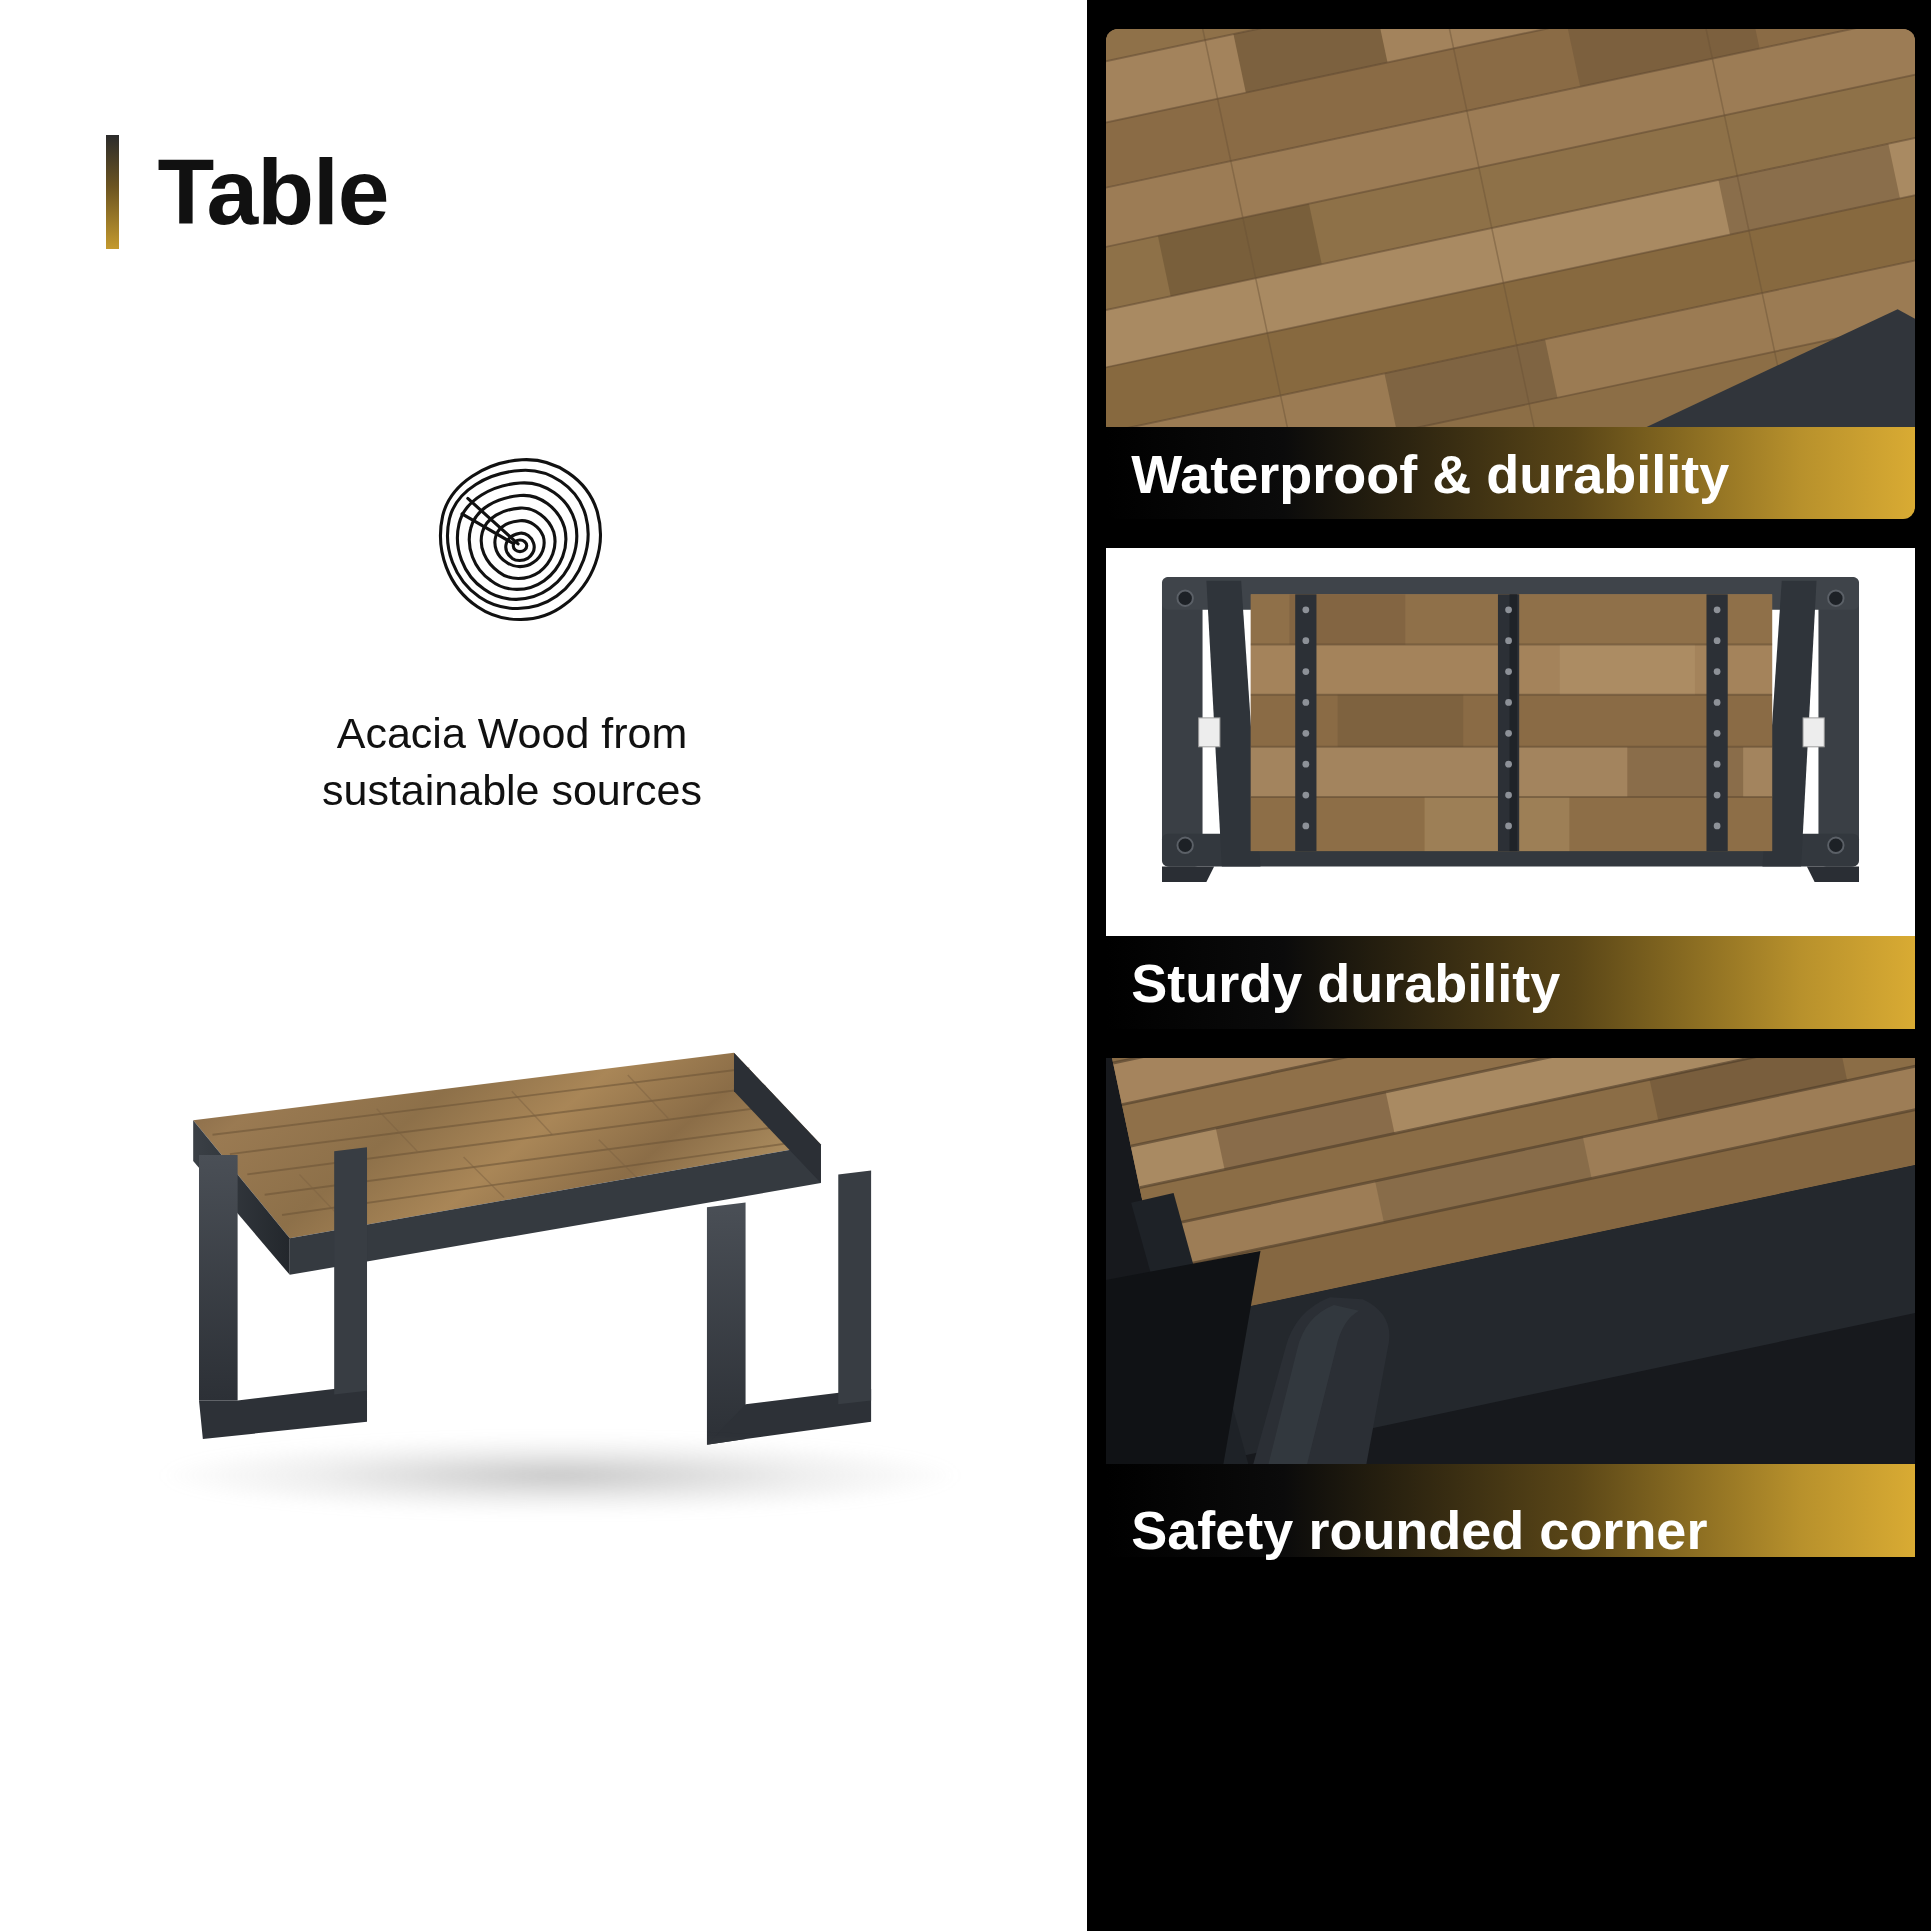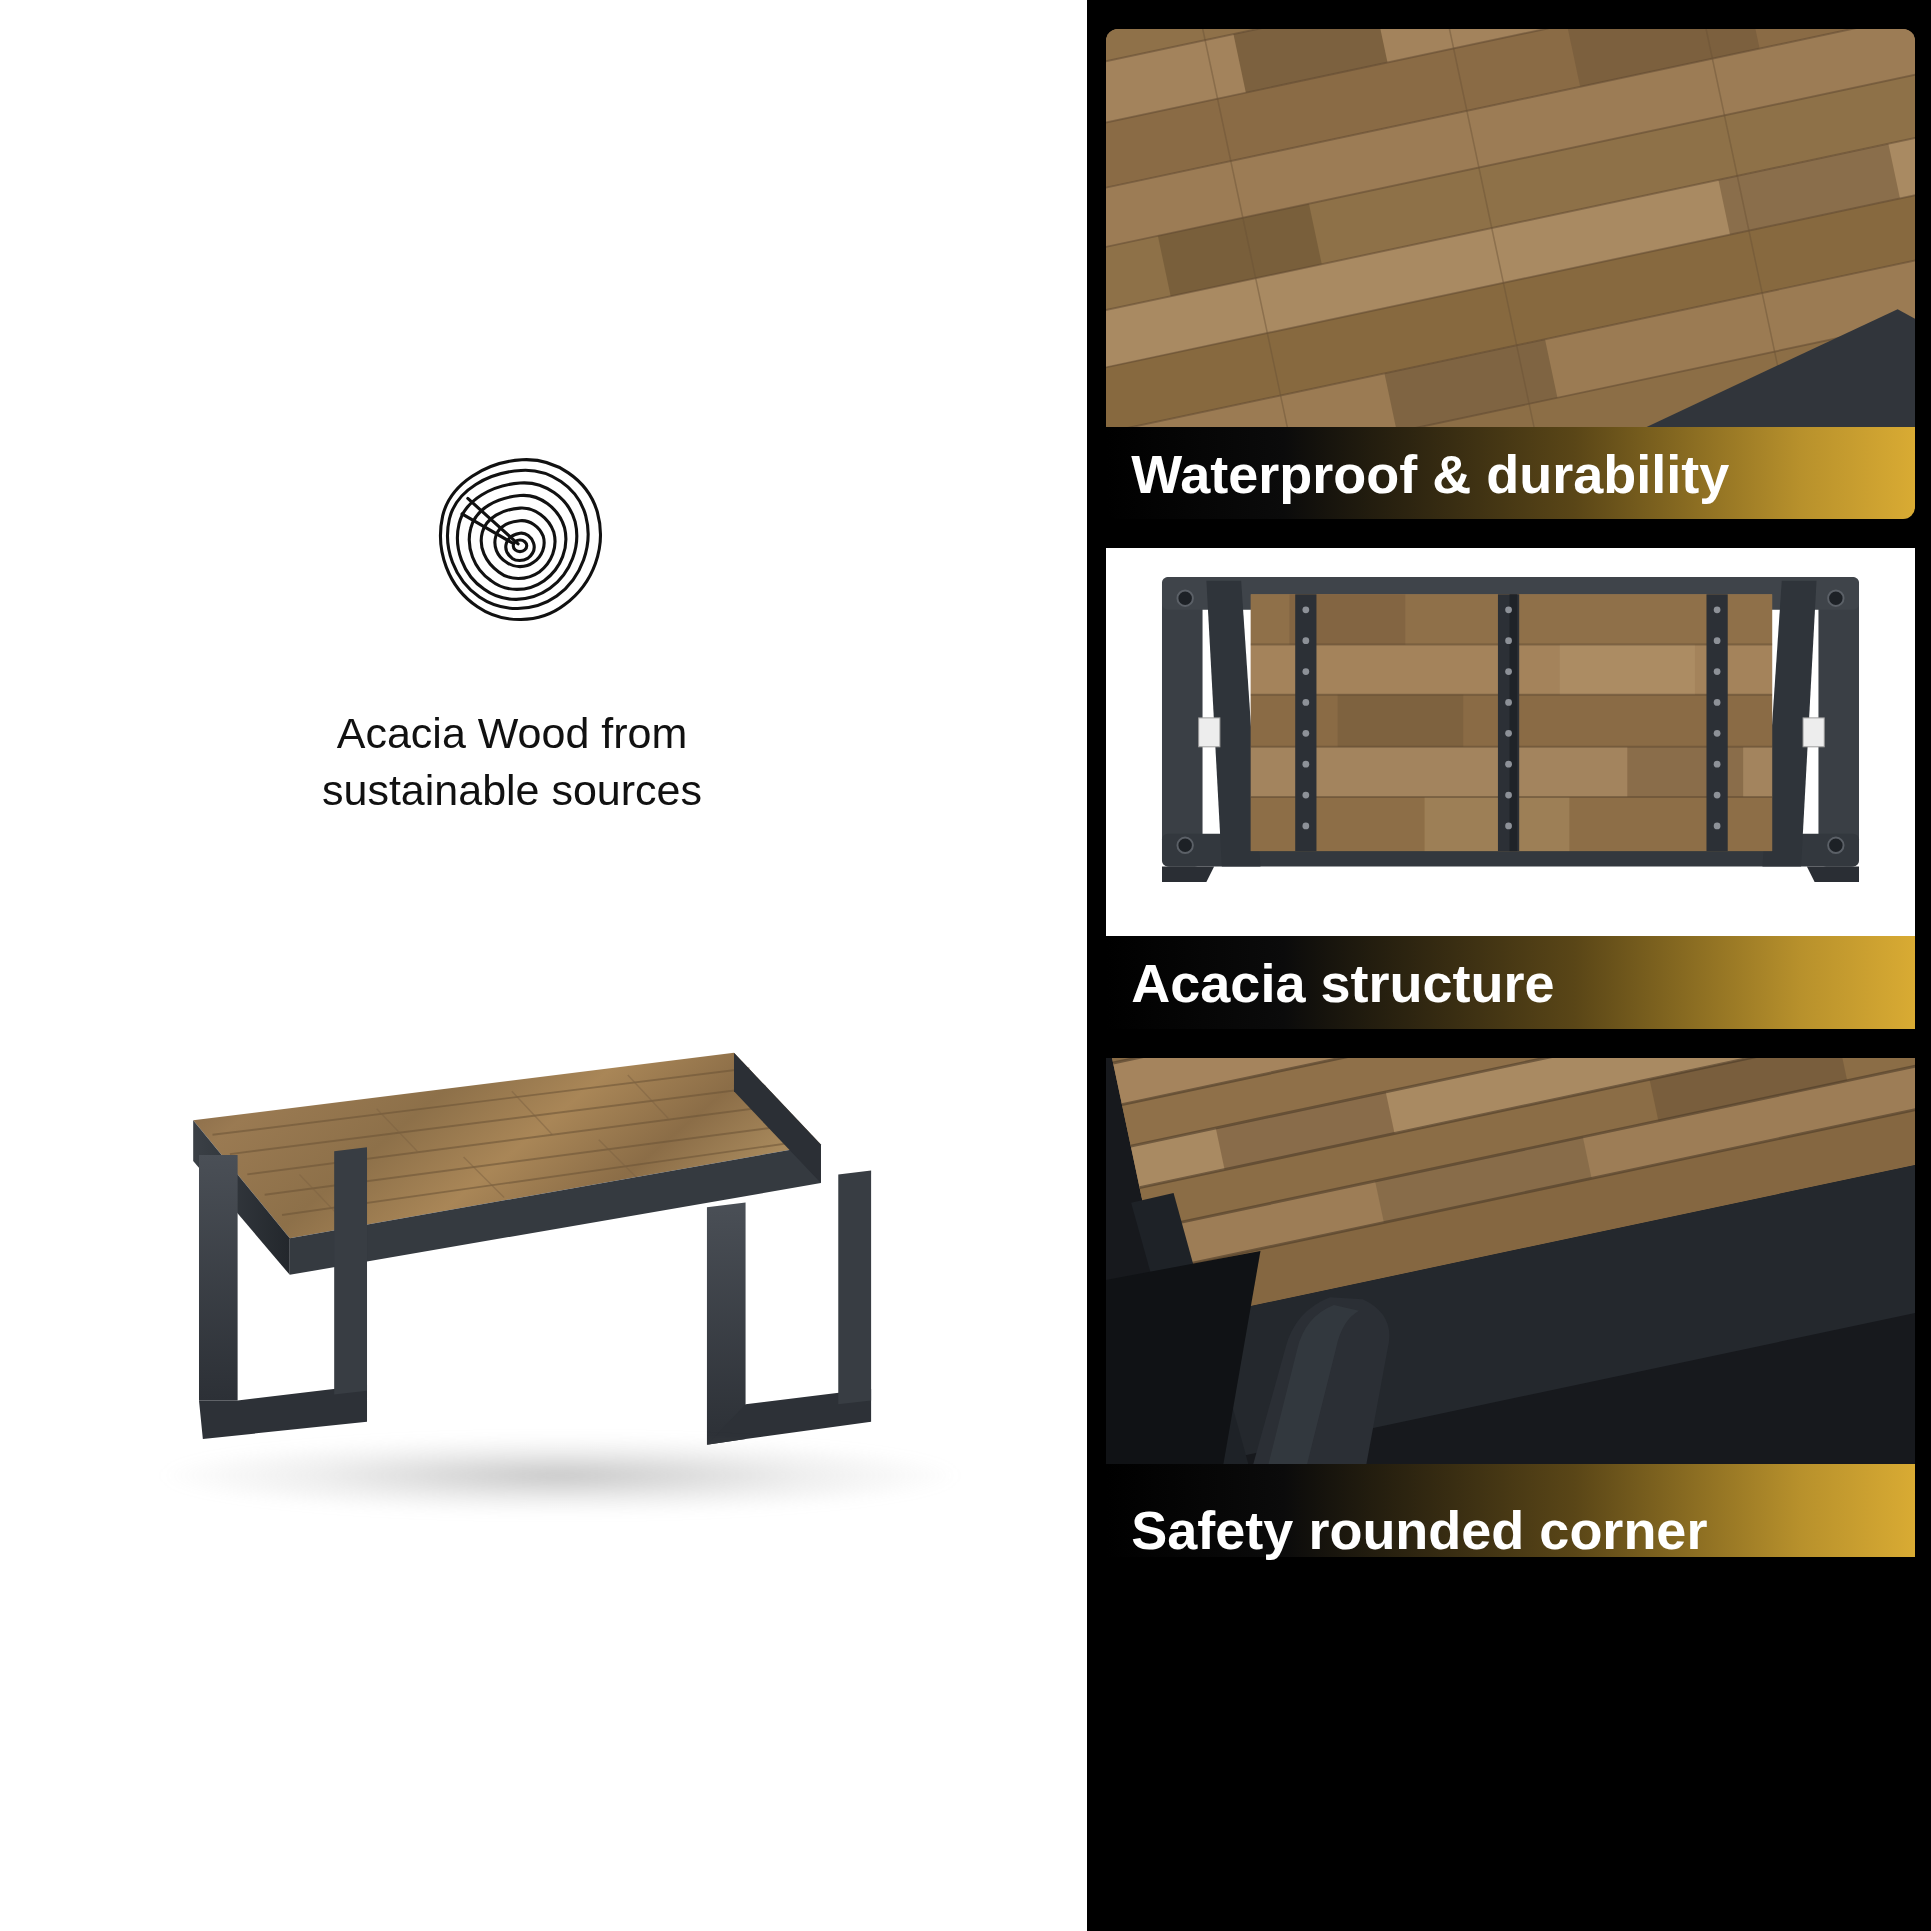--- a/index.html
+++ b/index.html
@@ -122,20 +122,24 @@
   
   #photo3 { height: 415px; background: #0e0f11; }
 </style>
 </head>
 <body>
 
 <div class="page">
 
   <div class="left-panel">
 
+    <div class="title-row">
+      <div class="title-bar"></div>
+      <div class="title-text">Table</div>
+    </div>
 
     <div class="ring-icon">
       <svg viewBox="0 0 180 180" width="174" height="174">
         <g fill="none" stroke="#111" stroke-width="3.2" stroke-linejoin="round" stroke-linecap="round">
           <path d="M92 6 C126 4 160 26 170 60 C180 96 166 134 136 156 C110 176 72 176 46 158 C16 138 2 100 10 64 C18 30 56 8 92 6 Z"></path>
           <path d="M91 17 C120 15 150 34 158 64 C166 94 154 128 128 147 C104 164 71 164 48 148 C22 130 10 97 17 67 C24 37 58 19 91 17 Z"></path>
           <path d="M90 30 C115 28 140 45 147 70 C153 95 143 123 121 139 C100 154 72 154 53 140 C31 125 21 97 27 72 C33 47 62 32 90 30 Z"></path>
           <path d="M90 43 C110 41 130 56 136 76 C141 96 133 118 115 131 C98 143 75 143 60 131 C42 119 34 96 39 77 C44 56 67 45 90 43 Z"></path>
           <path d="M90 56 C105 55 120 66 125 81 C129 96 123 112 110 122 C97 131 79 131 68 122 C54 112 47 96 51 81 C55 66 72 57 90 56 Z"></path>
           <path d="M90 69 C100 68 110 75 114 85 C117 95 113 106 104 112 C96 118 84 118 76 112 C66 106 62 95 65 85 C68 75 78 70 90 69 Z"></path>
@@ -339,21 +343,21 @@
           </g>
 
           <rect x="96" y="176" width="22" height="30" fill="#ededed" stroke="#9a9a9a"></rect>
           <rect x="722" y="176" width="22" height="30" fill="#ededed" stroke="#9a9a9a"></rect>
 
           <polygon points="58,330 112,330 104,346 58,346" fill="#2a2e34"></polygon>
           <polygon points="726,330 780,330 780,346 734,346" fill="#2a2e34"></polygon>
         </svg>
       </div>
       <div class="card-label" style="top:388px;">
-        <span>Acacia structure</span>
+        <span>Sturdy durability</span>
       </div>
     </div>
 
     <div class="card" style="top:1058px; height:508px;">
       <div class="card-photo" id="photo3">
         <svg viewBox="0 0 838 430" width="809" height="415" preserveAspectRatio="none">
           <rect width="838" height="430" fill="#17191d"></rect>
 
           <g transform="rotate(-12 420 215)">
             <rect x="60" y="-120" width="900" height="320" fill="#9a7a54"></rect>

